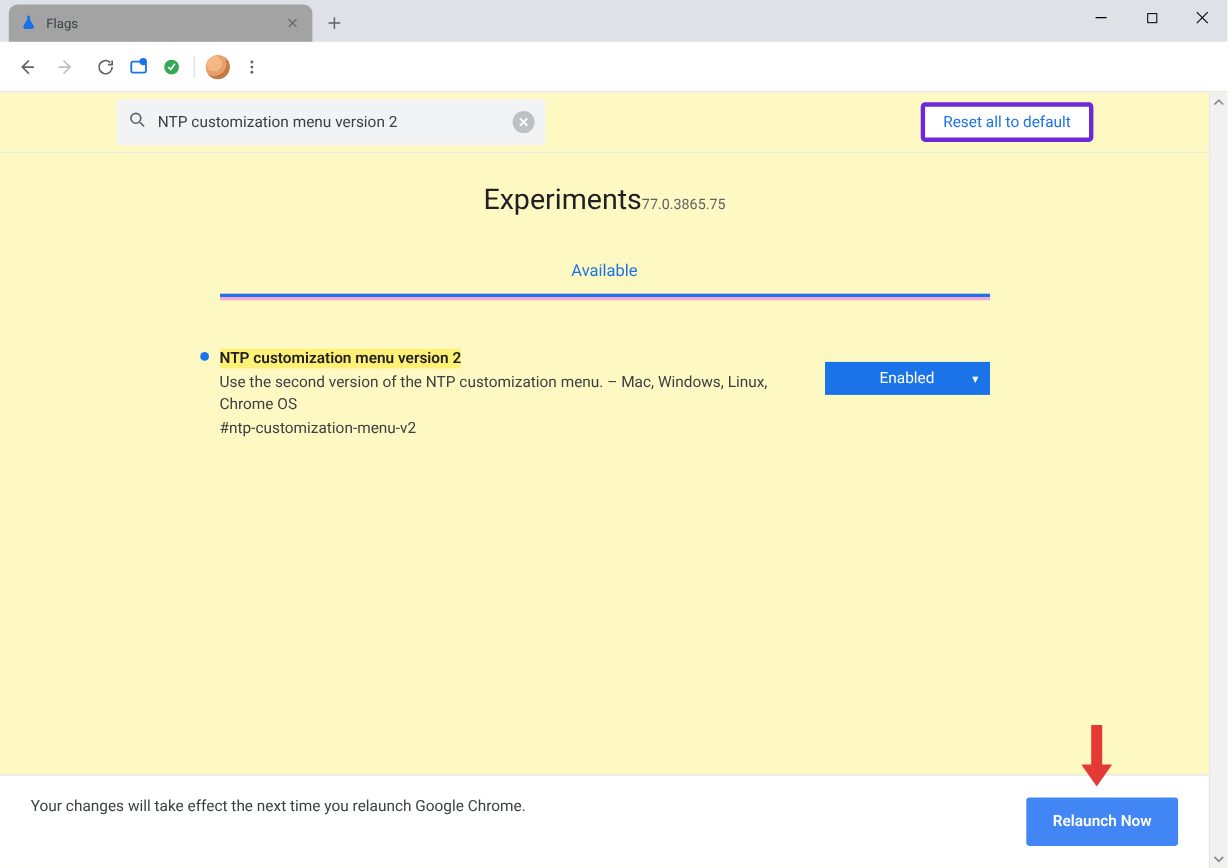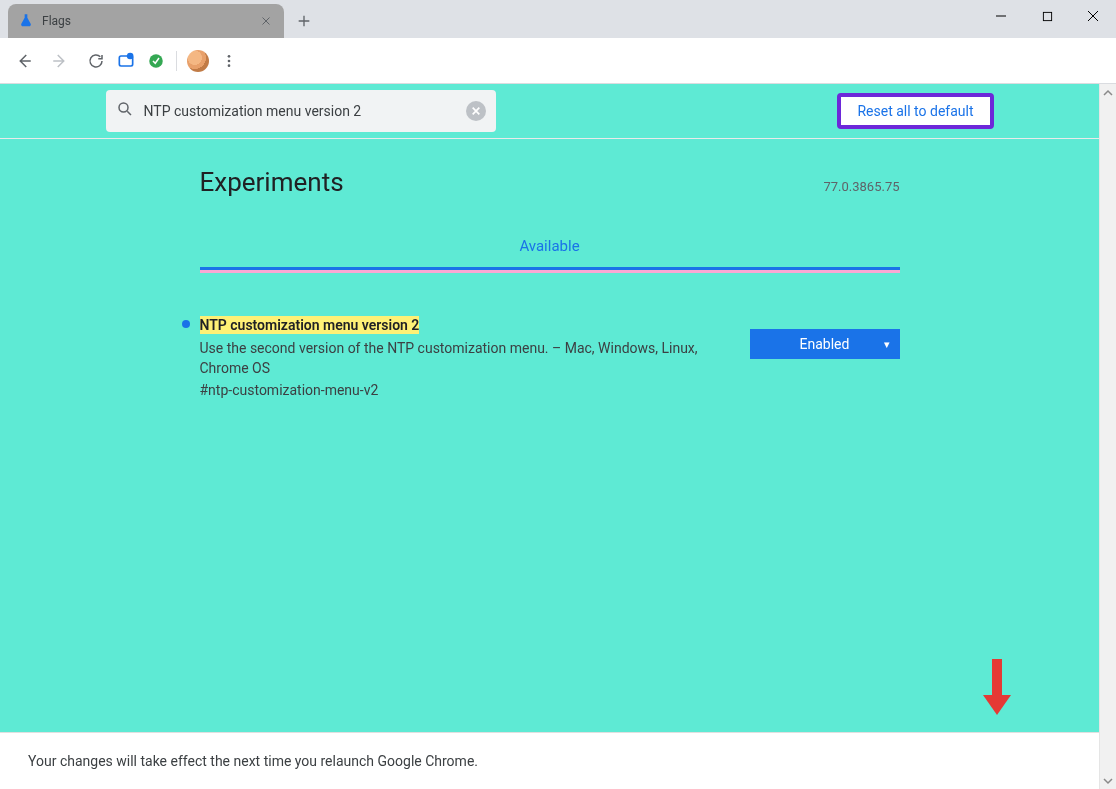--- a/index.html
+++ b/index.html
@@ -104,21 +104,21 @@
       position:relative;overflow:hidden;
     }
 
     
     .viewport {
       position:relative;
       width:1116px;
       height:705px; 
       display:flex;
       overflow:hidden;
-      background:#5eead4;
+      background:#fef9c3;
     }
     .content {
       flex:1;
       position:relative;
       overflow:hidden;
     }
     .scrollbar {
       width:17px;
       background:#f1f1f1;
       position:relative;
@@ -160,21 +160,21 @@
       display:flex;align-items:center;justify-content:center;font-size:12px;cursor:pointer;
     }
     .reset-btn {
       height:36px;padding:0 16px;border:4px solid #6d28d9;border-radius:4px;
       background:#fff;color:#1a73e8;font-size:14px;display:flex;align-items:center;
       cursor:pointer;
     }
 
     
     .exp-header {
-      max-width:700px;margin:28px auto 0;display:flex;align-items:baseline;justify-content:space-between;
+      max-width:700px;margin:28px auto 0;display:flex;align-items:baseline;justify-content:center;
     }
     .exp-header h1 {
       font-size:26px;font-weight:400;color:#202124;
     }
     .version { font-size:13px;color:#5f6368; }
 
     
     .tabs {
       max-width:700px;margin:28px auto 0;display:flex;border-bottom:4px solid #f9a8d4;
     }
@@ -361,20 +361,23 @@
       </div>
       <div class="flag-right">
         <div class="flag-select">
           <span>Enabled</span>
         </div>
       </div>
     </div>
 
     <div class="footer">
       <span class="footer-msg">Your changes will take effect the next time you relaunch Google Chrome.</span>
+      <div class="relaunch">
+        <span>Relaunch Now</span>
+      </div>
     </div>
 
     <div class="red-arrow">
       <svg viewBox="0 0 32 60">
           <path d="M16 0v38" stroke="#e53935" stroke-width="10" stroke-linecap="round"></path>
           <path d="M2 36l14 20 14-20z" fill="#e53935"></path>
         </svg>
     </div>
 
   </div>

